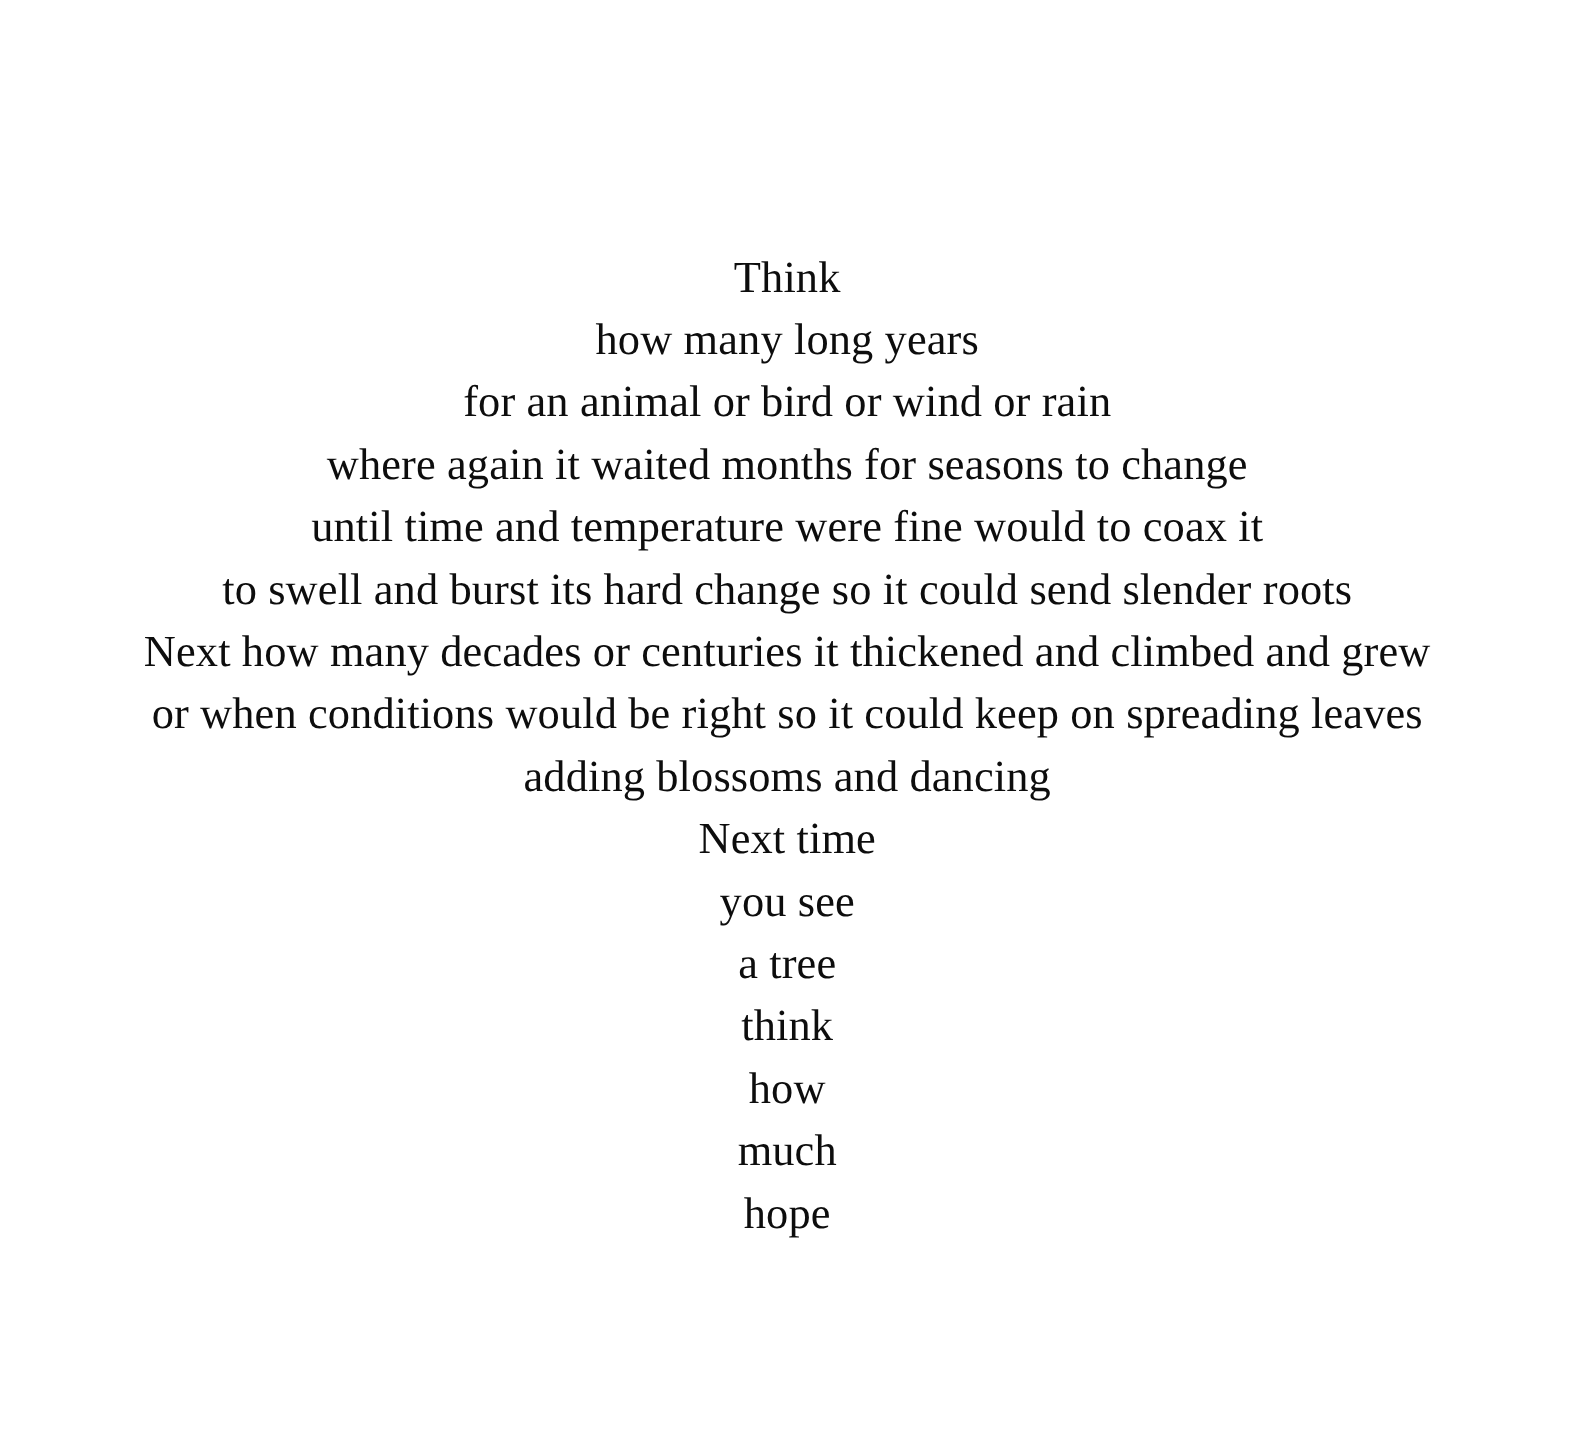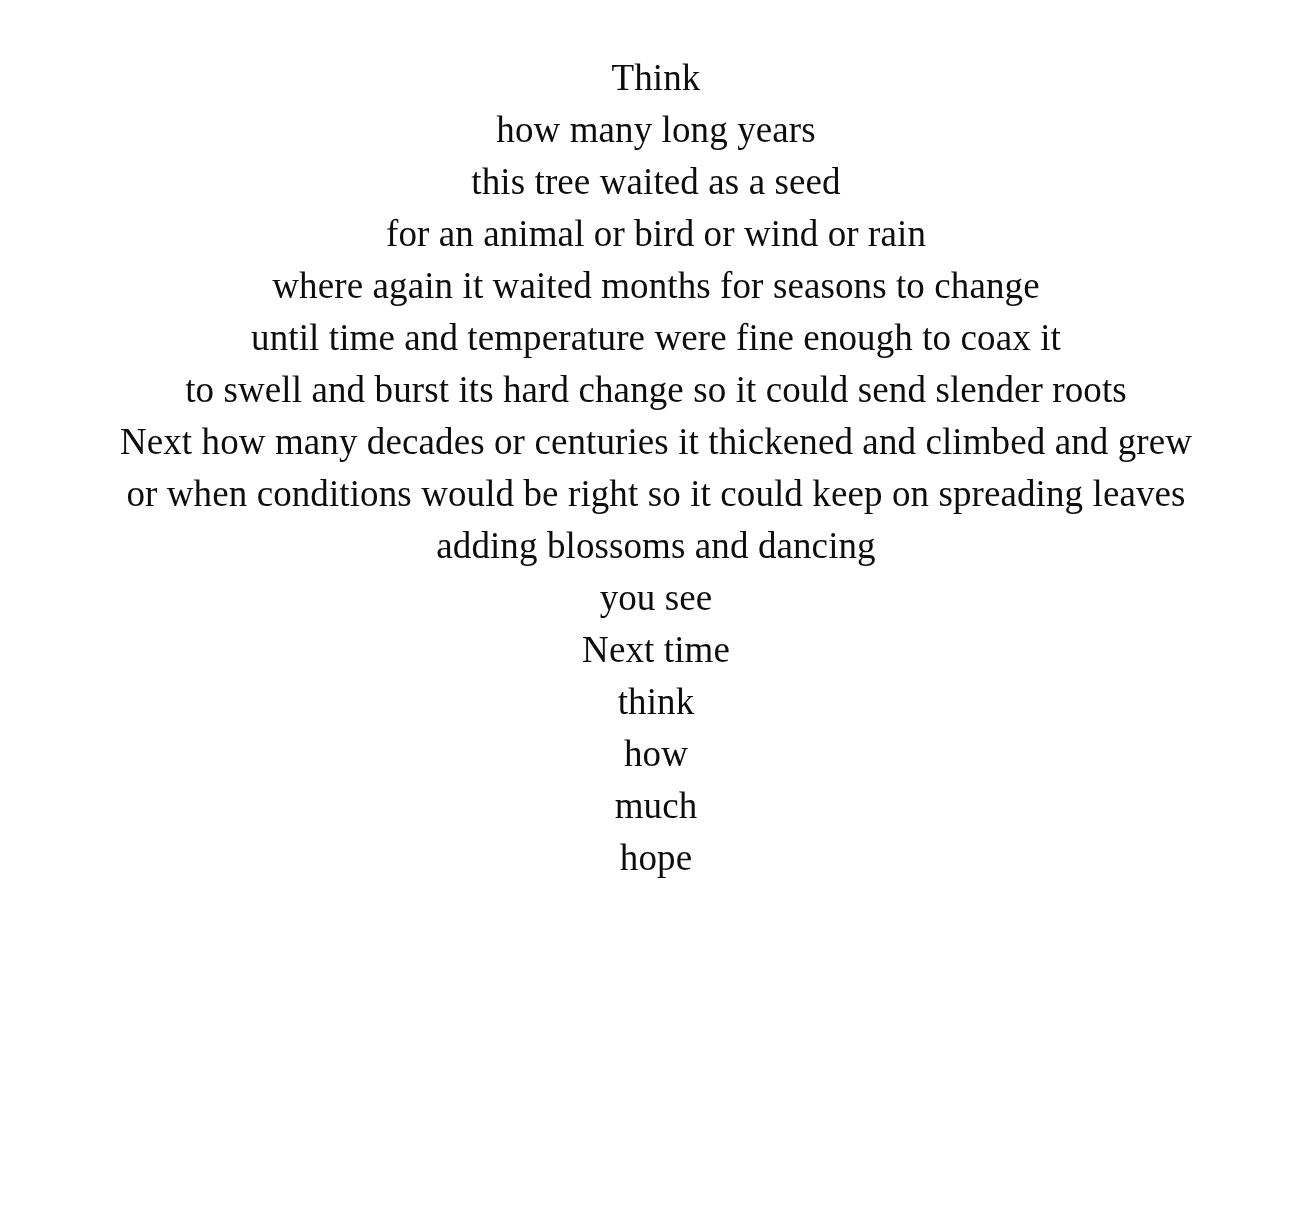--- a/index.html
+++ b/index.html
@@ -16,20 +16,21 @@
   }
   .page {
     width: 1312px;
     height: 1212px;
     box-sizing: border-box;
     padding: 52px 40px 20px 40px;
     display: flex;
     flex-direction: column;
     align-items: center;
     background: #ffffff;
+    justify-content: center;
   }
   .poem {
     width: 100%;
     text-align: center;
   }
   .poem-line {
     display: block;
     text-align: center;
     font-size: 37px;
     line-height: 52px;
@@ -37,28 +38,28 @@
     letter-spacing: 0.1px;
   }
 </style>
 </head>
 <body>
 
 <div class="page">
   <div class="poem" id="poem">
       <div class="poem-line" style="font-size: 37px;">Think</div>
       <div class="poem-line" style="font-size: 37px;">how many long years</div>
-      <div class="poem-line" style="font-size: 37px;">this tree waited as a seed</div>
       <div class="poem-line" style="font-size: 37px;">for an animal or bird or wind or rain</div>
       <div class="poem-line" style="font-size: 37px;">where again it waited months for seasons to change</div>
-      <div class="poem-line" style="font-size: 37px;">until time and temperature were fine enough to coax it</div>
+      <div class="poem-line" style="font-size: 37px;">until time and temperature were fine would to coax it</div>
       <div class="poem-line" style="font-size: 37px;">to swell and burst its hard change so it could send slender roots</div>
       <div class="poem-line" style="font-size: 37px;">Next how many decades or centuries it thickened and climbed and grew</div>
       <div class="poem-line" style="font-size: 37px;">or when conditions would be right so it could keep on spreading leaves</div>
       <div class="poem-line" style="font-size: 37px;">adding blossoms and dancing</div>
+      <div class="poem-line" style="font-size: 37px;">Next time</div>
       <div class="poem-line" style="font-size: 37px;">you see</div>
-      <div class="poem-line" style="font-size: 37px;">Next time</div>
+      <div class="poem-line" style="font-size: 37px;">a tree</div>
       <div class="poem-line" style="font-size: 37px;">think</div>
       <div class="poem-line" style="font-size: 37px;">how</div>
       <div class="poem-line" style="font-size: 37px;">much</div>
       <div class="poem-line" style="font-size: 37px;">hope</div>
     </div>
 </div>
 
 </body></html>

